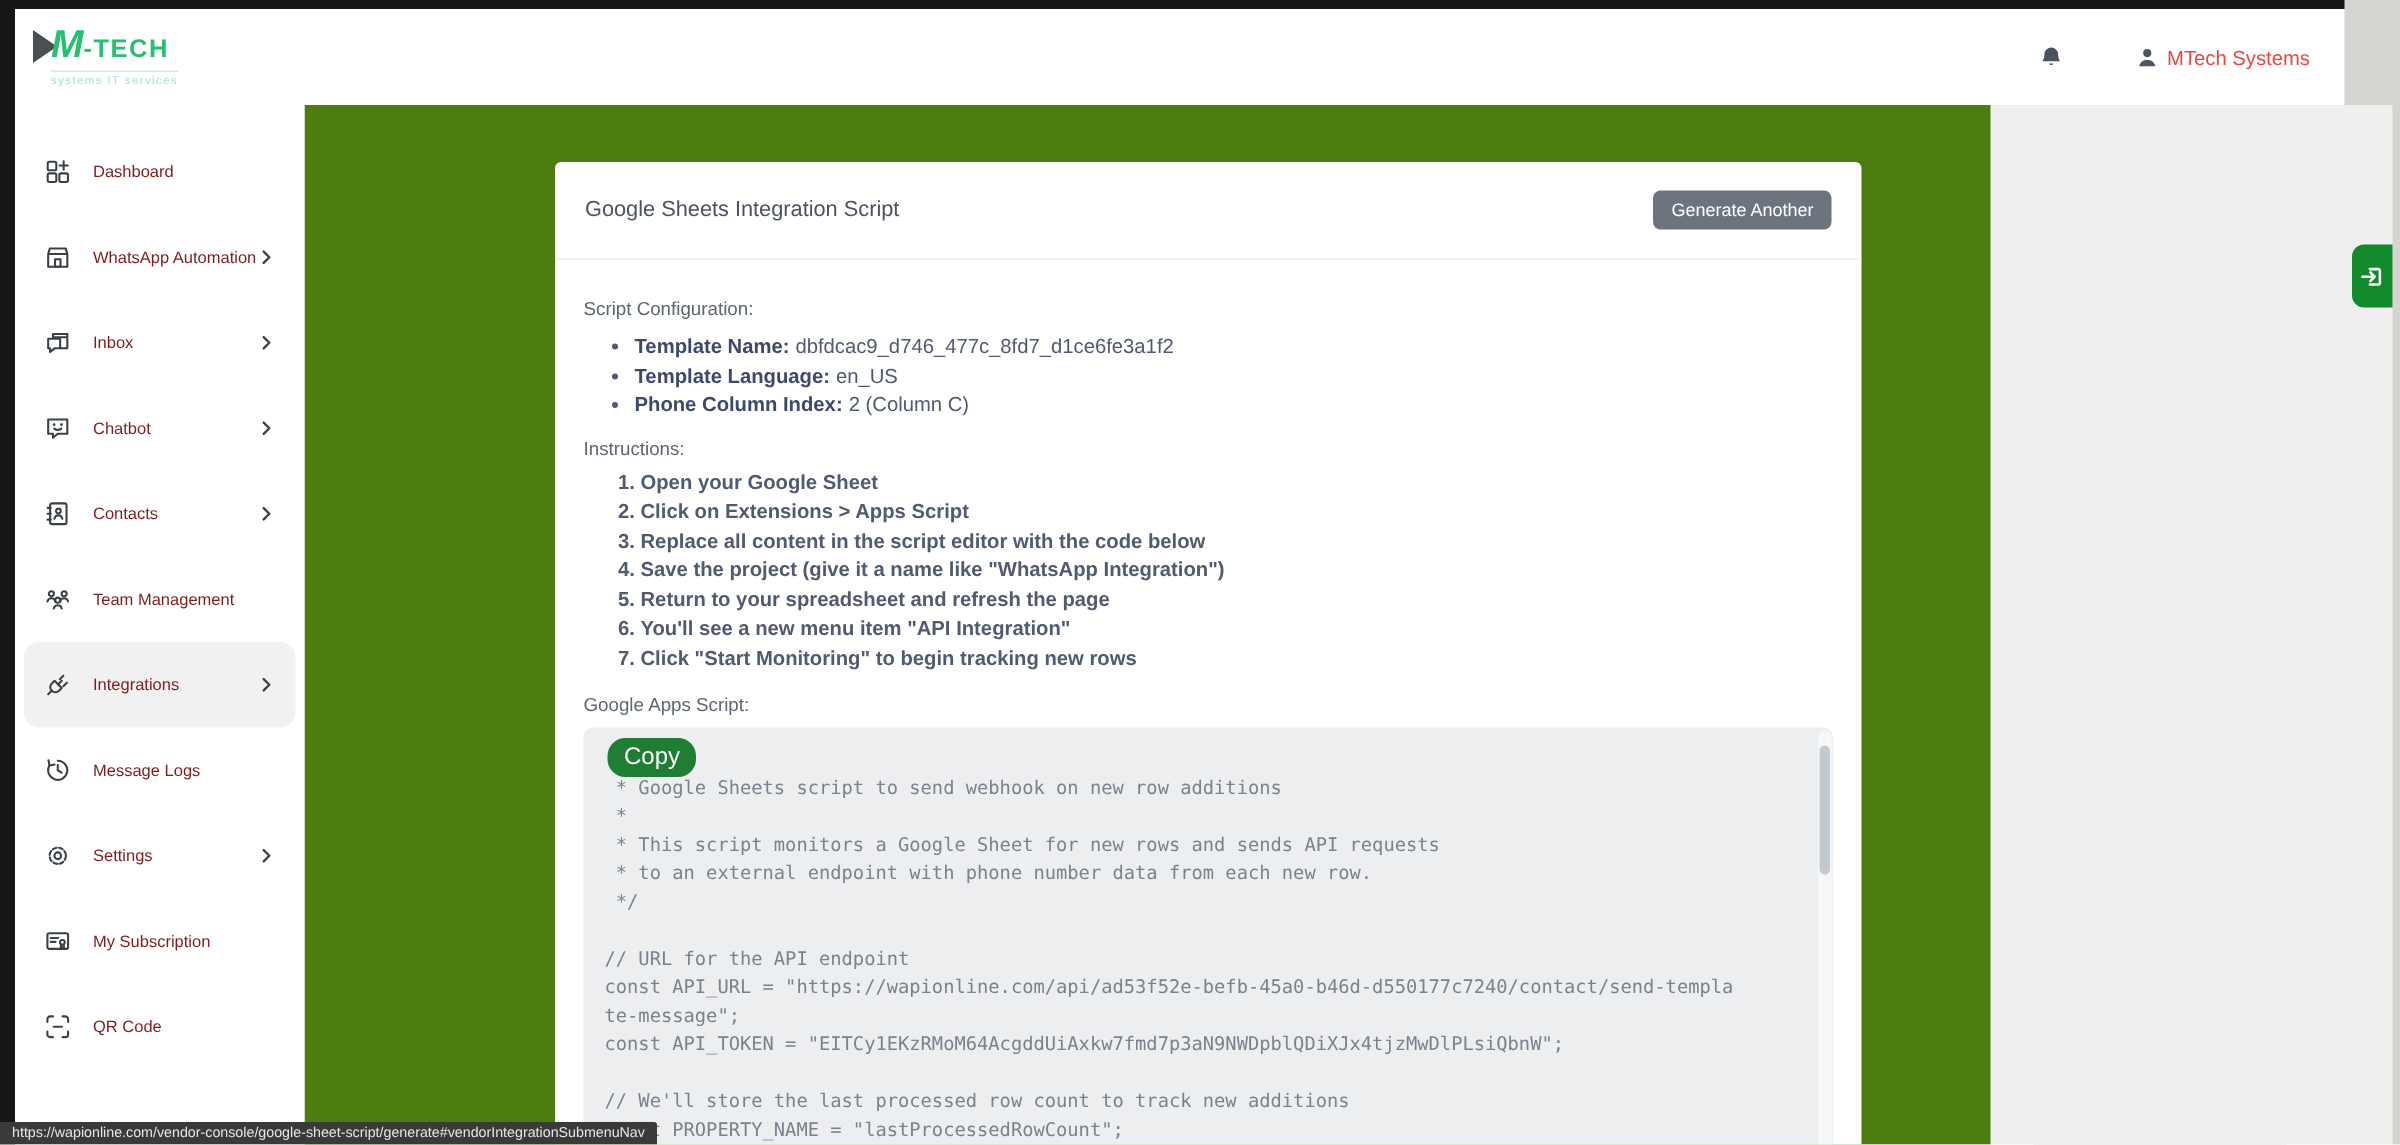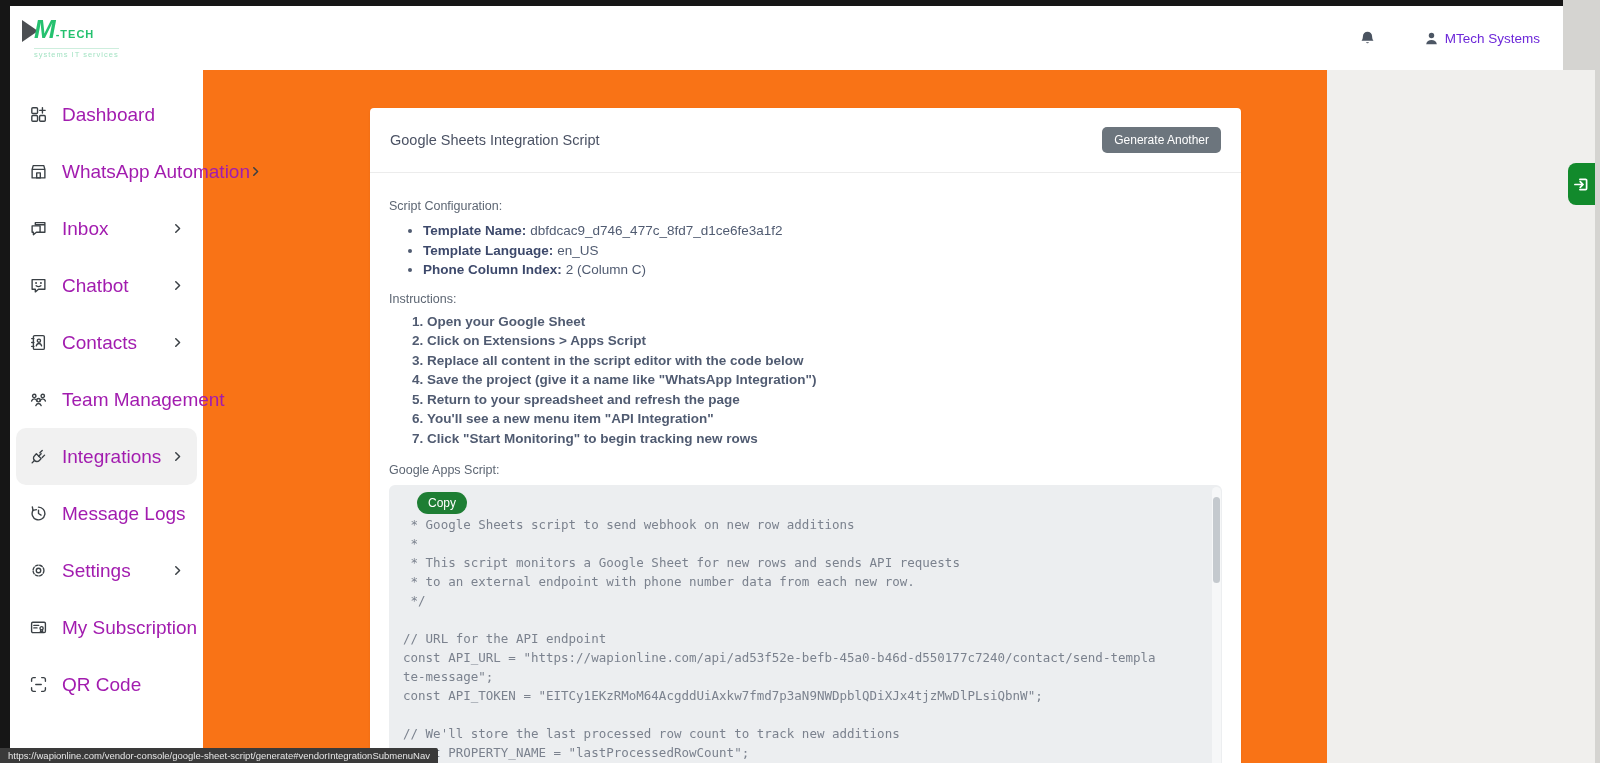--- a/index.html
+++ b/index.html
@@ -14,52 +14,52 @@
   .frame-left   { position:absolute; left:0; top:0; width:10px; height:763px; background:#161616; z-index:30; }
   .corner-gray  { position:absolute; left:1563px; top:0; width:37px; height:70px; background:#d5d4d1; z-index:45; }
   .right-strip  { position:absolute; left:1595px; top:0; width:5px; height:763px; background:#d5d4d1; z-index:44; }
 
   
   .sidebar { position:absolute; left:10px; top:6px; width:193px; height:757px; background:#ffffff; z-index:20; }
   .logo { display:flex; align-items:flex-start; padding:10px 0 0 12px; height:72px; }
   .logo-tri { width:0; height:0; border-left:16px solid #4b4f52; border-top:11px solid transparent; border-bottom:11px solid transparent; margin-top:4px; }
   .logo-text { display:flex; flex-direction:column; margin-left:-4px; }
   .logo-main { color:#25c16f; font-weight:bold; font-style:italic; font-size:26px; line-height:26px; letter-spacing:0px; }
-  .logo-main .tech { font-size:11px; letter-spacing:1px; font-style:normal; }
+  .logo-main .tech { font-size:17px; letter-spacing:1px; font-style:normal; }
   .logo-sub { font-size:7.5px; color:#a5e3c4; letter-spacing:1px; text-align:left; margin-top:1px; border-top:1px solid #cdeedd; padding-top:1px;}
   .nav { padding:8px 0 0 0; }
   .nav-item { display:flex; align-items:center; height:57px; margin:0 6px; padding:0 14px; border-radius:10px; cursor:pointer; color:#52575c; }
   .nav-item.active { background:#f1f1f1; }
   .nav-icon { width:17px; height:17px; color:#3a4045; flex:0 0 17px; display:flex; align-items:center; }
   .nav-icon svg { width:17px; height:17px; }
-  .nav-label { font-size:19px; margin-left:15px; color:#a21caf; white-space:nowrap; }
+  .nav-label { font-size:11px; margin-left:15px; color:#7f1d1d; white-space:nowrap; }
   .nav-chevron { margin-left:auto; color:#3a4045; display:flex; }
   .nav-chevron svg { width:11px; height:11px; }
 
   
   .header { position:absolute; left:203px; top:6px; width:1392px; height:64px; background:#ffffff; z-index:10; }
   .header-right { position:absolute; right:55px; top:0; height:64px; display:flex; align-items:center; gap:48px; }
   .bell { color:#4a5360; display:flex; }
-  .user { display:flex; align-items:center; gap:6px; color:#6d28d9; font-size:13.5px; }
+  .user { display:flex; align-items:center; gap:6px; color:#ef4444; font-size:13.5px; }
   .user svg { color:#4c5664; }
 
   
-  .main { position:absolute; left:203px; top:70px; width:1124px; height:693px; background:#f97316; overflow:hidden; z-index:5; }
+  .main { position:absolute; left:203px; top:70px; width:1124px; height:693px; background:#4d7c0f; overflow:hidden; z-index:5; }
   .card { position:absolute; left:167px; top:38px; width:871px; height:900px; background:#ffffff; border-radius:4px; box-shadow:0 1px 3px rgba(0,0,0,0.06); }
   .card-header { display:flex; justify-content:space-between; align-items:center; padding:19px 20px; border-bottom:1px solid #ececec; }
   .card-title { font-size:14.5px; color:#4b5264; }
   .gen-btn { background:#6c757d; color:#ffffff; border:none; border-radius:5px; font-size:12px; padding:6px 12px; cursor:pointer; font-family:inherit; }
   .card-body { padding:16px 19px; color:#505b71; }
   .section-label { font-size:12.5px; color:#5d6673; margin:10px 0 2px; }
   ul.config { margin:8px 0 12px; padding-left:34px; font-size:13.5px; line-height:19.5px; }
   ul.config li { margin:0; }
   ul.config strong { color:#3d496b; margin-right:4px;margin-top:19px; }
   ol.instructions { margin:6px 0 14px; padding-left:38px; font-size:13.5px; line-height:19.6px;font-weight:bold; }
   .codeblock { position:relative; margin-top:8px; background:#eceef0; border-radius:6px; height:560px; overflow:hidden; }
-  .copy-btn { position:absolute; top:7px; left:28px; background:#1e7e34; color:#fff; font-size:12px; padding:4px 11px; border-radius:12px; border:none; cursor:pointer; font-family:inherit; z-index:2; }
+  .copy-btn { position:absolute; top:7px; left:16px; background:#1e7e34; color:#fff; font-size:16px; padding:4px 11px; border-radius:12px; border:none; cursor:pointer; font-family:inherit; z-index:2; }
   .codeblock pre { margin:0; padding:30px 60px 20px 14px; font-family:"DejaVu Sans Mono", monospace; font-size:12.5px; line-height:19px; color:#7b828e; white-space:pre-wrap; word-break:break-all; }
   .code-scrollbar { position:absolute; right:1px; top:2px; bottom:2px; width:9px; background:#f6f7f8; border-radius:5px; }
   .code-thumb { position:absolute; right:1px; top:10px; width:7px; height:86px; background:#c4c9ce; border-radius:4px; }
 
   
   .side-tab { position:absolute; left:1568px; top:163px; width:27px; height:42px; background:#128a2c; border-radius:8px 0 0 8px; z-index:50; display:flex; align-items:center; justify-content:center; color:#fff; cursor:pointer; }
 
   
   .statusbar { position:absolute; left:0; bottom:0; height:15px; background:#3a3a3a; color:#e6e6e6; font-size:9.5px; line-height:15px; padding:0 8px; z-index:60; border-top-right-radius:2px; white-space:nowrap; }
 </style>

